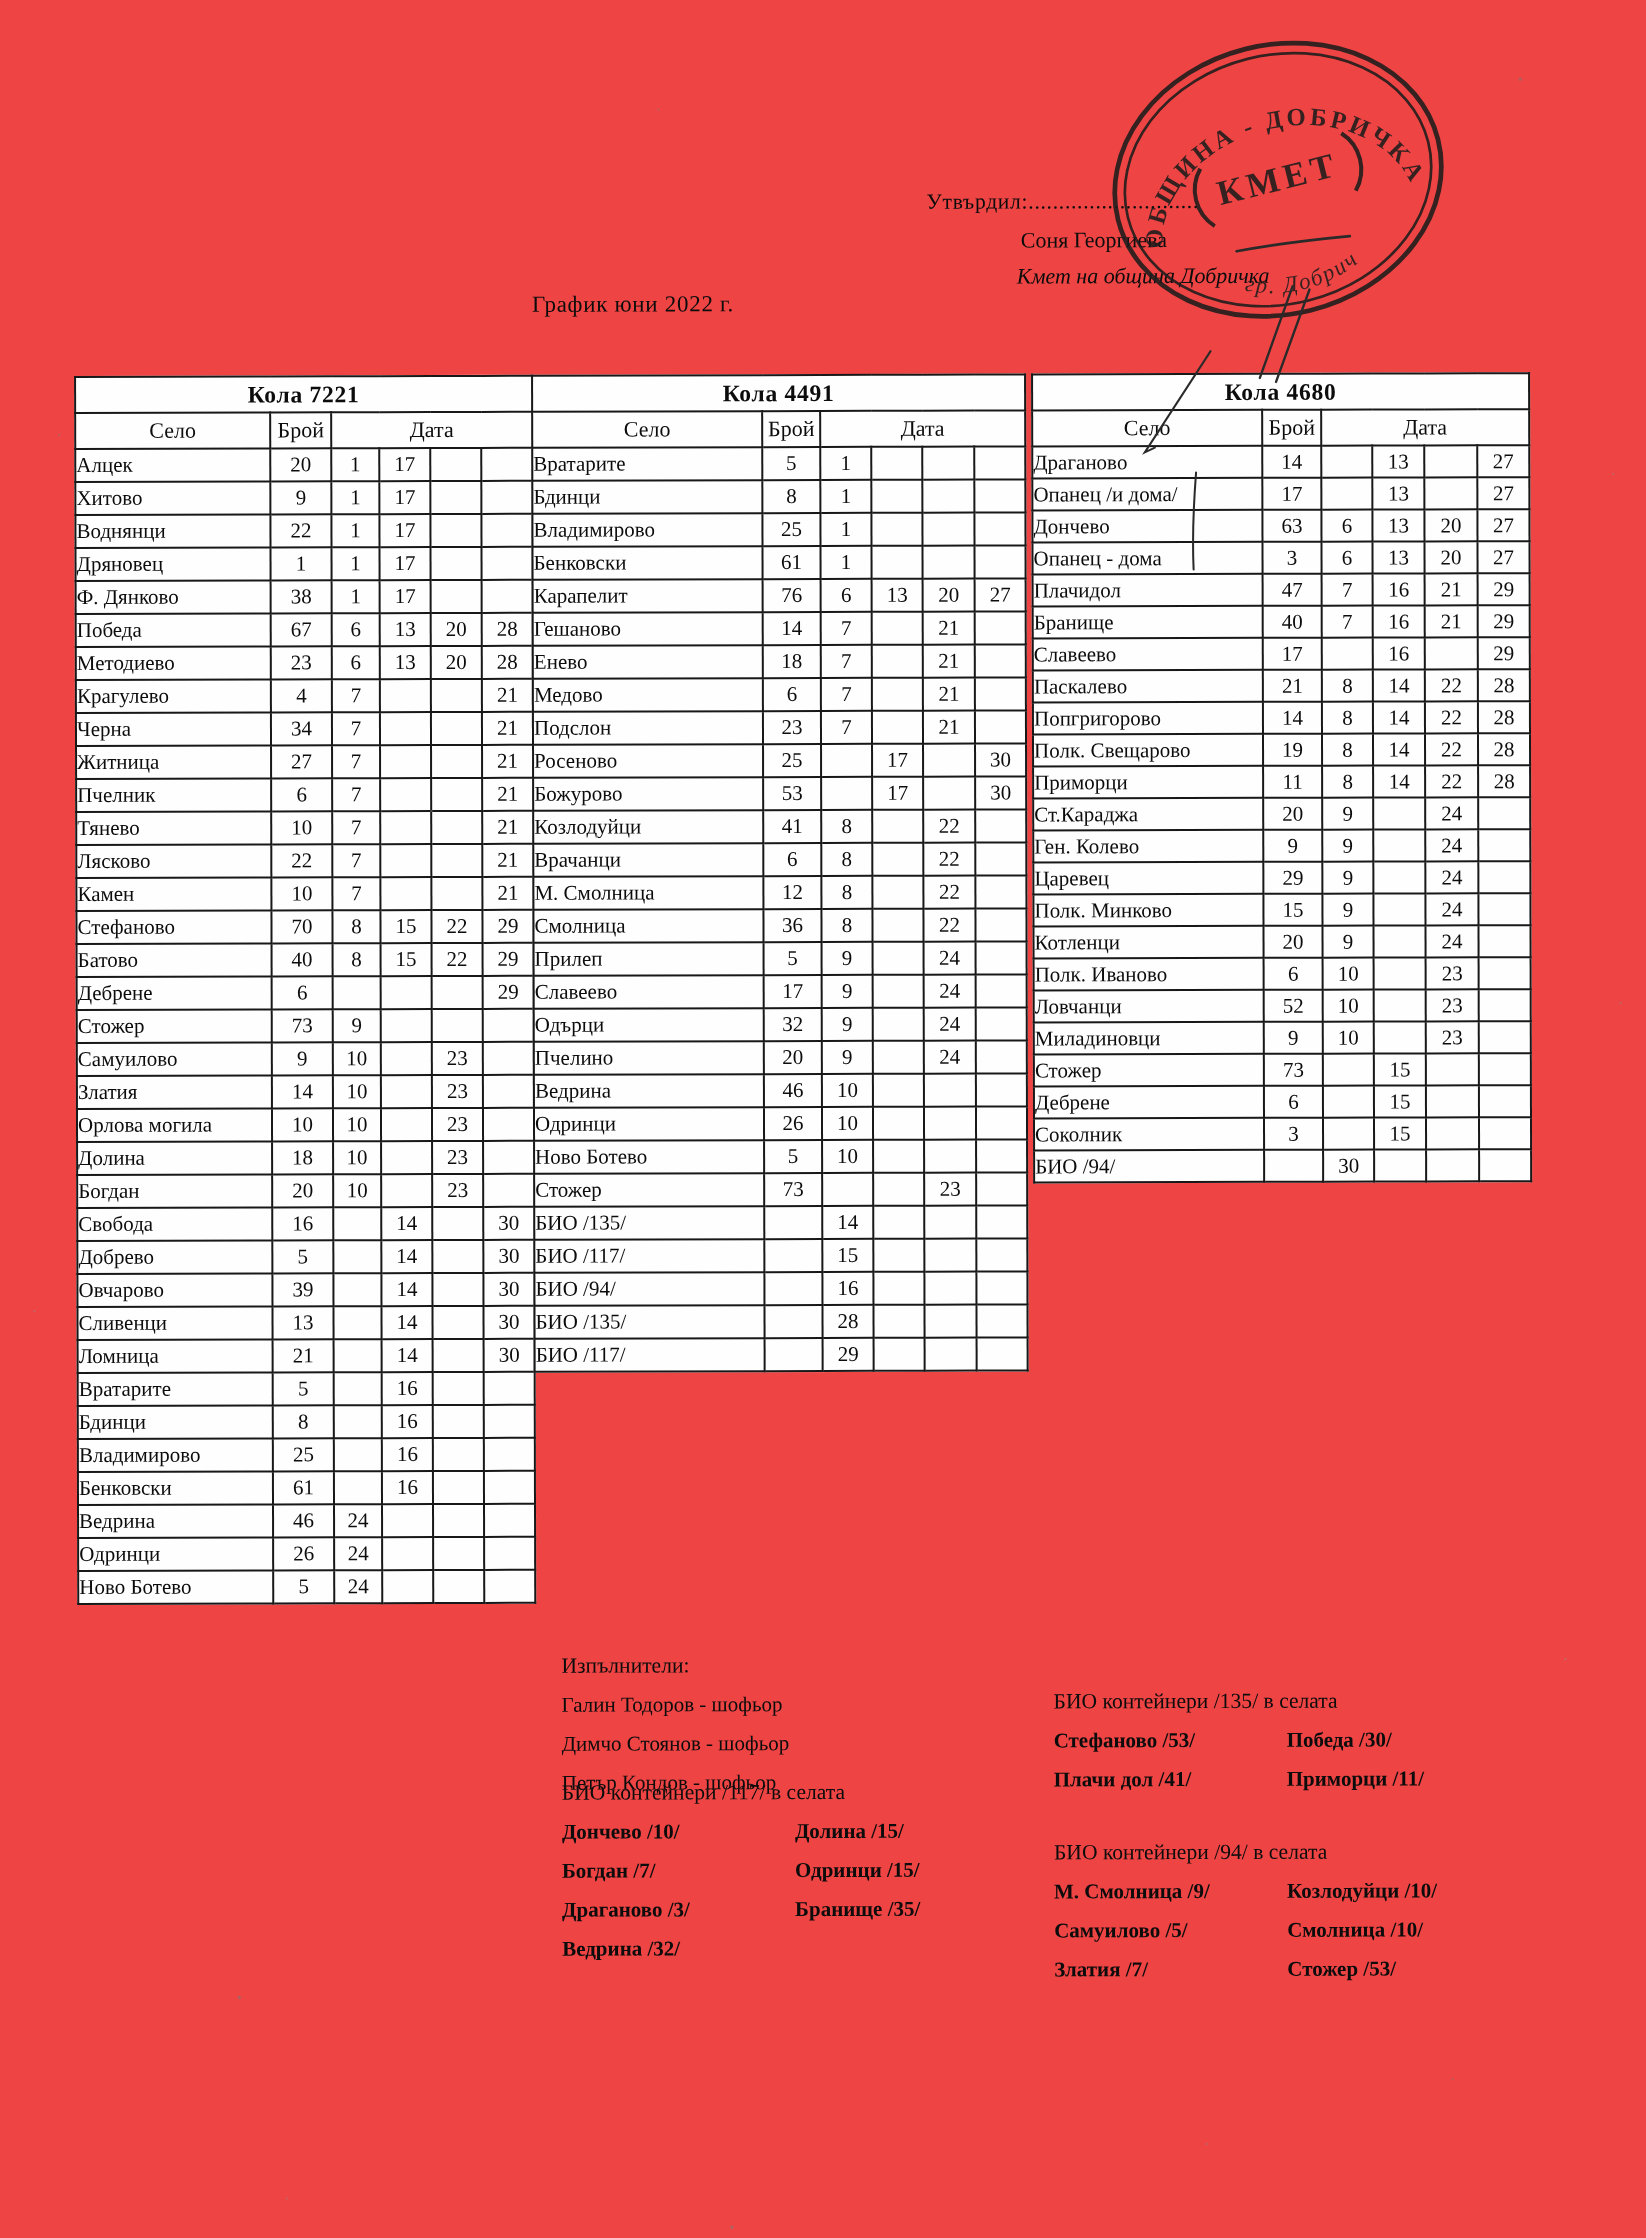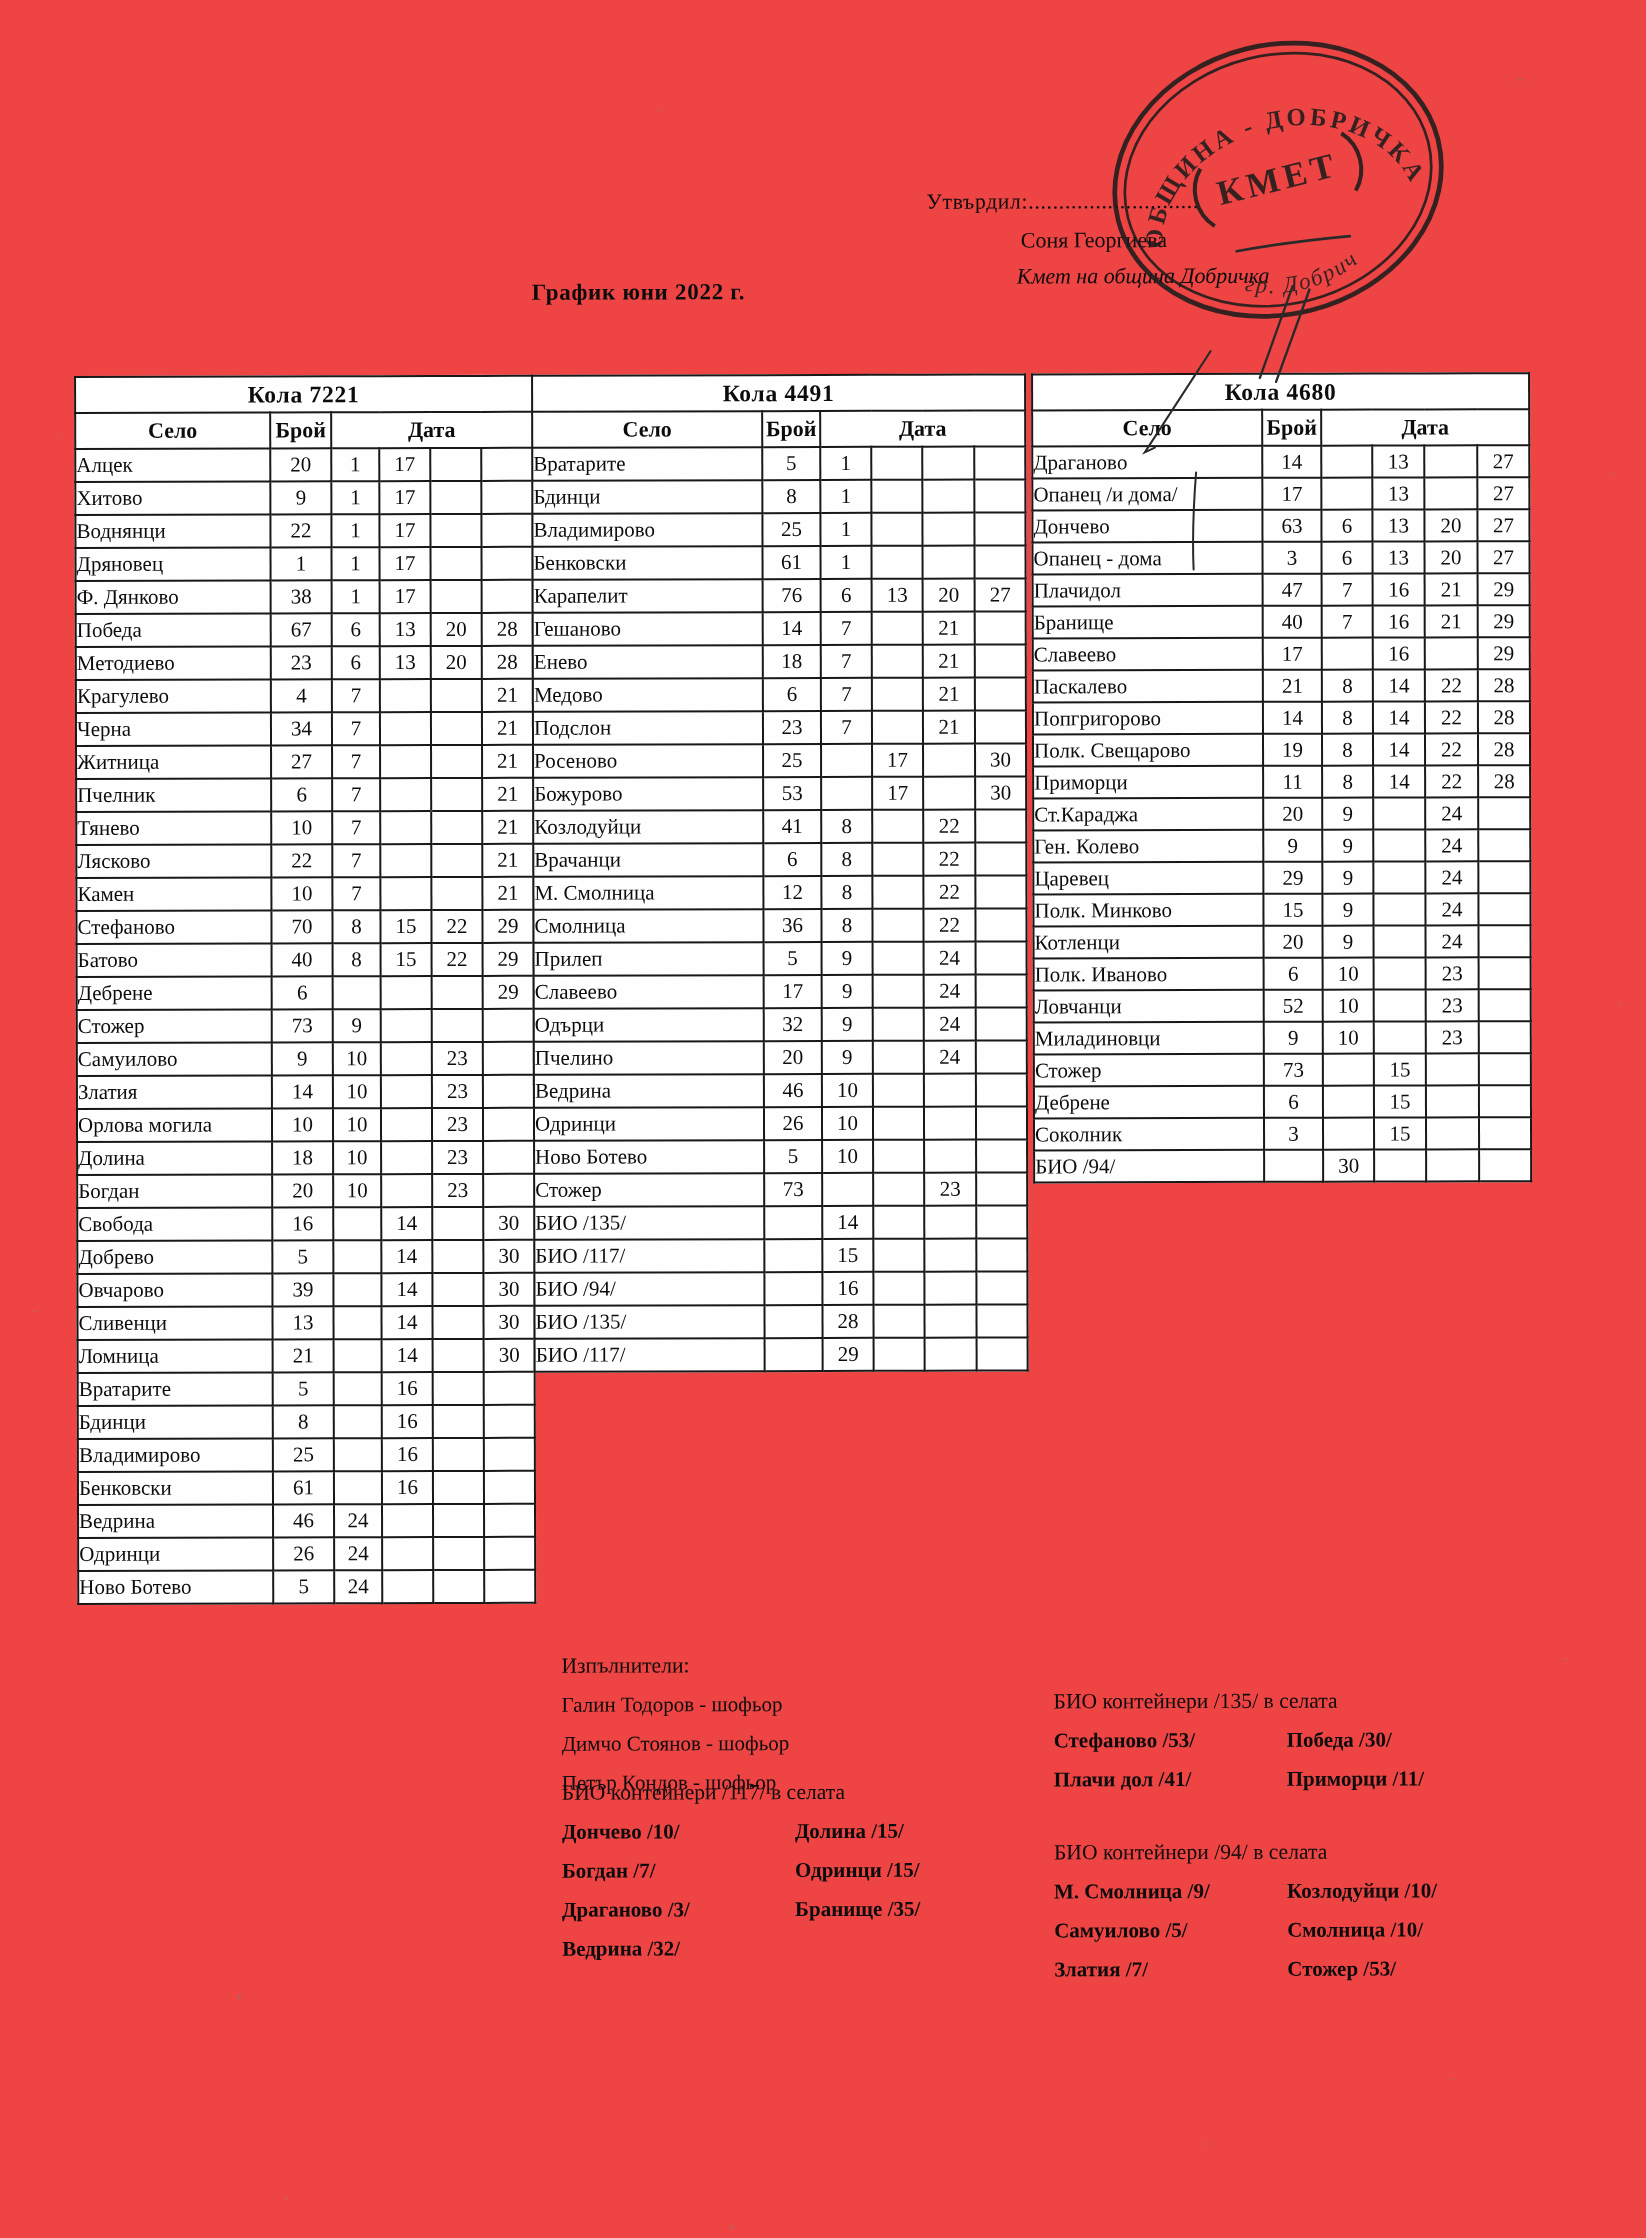--- a/index.html
+++ b/index.html
@@ -3,30 +3,30 @@
 <meta charset="utf-8">
 <style>
   html,body{margin:0;padding:0;background:#d9d9d9;}
   .page{position:relative;width:1646px;height:2239px;background:#ef4444;overflow:hidden;
         font-family:"Liberation Serif",serif;color:#0c0c0c;}
   .sheet{position:absolute;inset:0;transform:rotate(-0.15deg);}
   
   .approve-label{position:absolute;left:929px;top:190px;font-size:21.6px;letter-spacing:0.7px;}
   .approver-name{position:absolute;left:1023px;top:228px;font-size:22px;}
   .approver-title{position:absolute;left:1019px;top:264px;font-size:22px;font-style:italic;}
-  .page-title{position:absolute;left:534px;top:279px;font-size:23px;font-weight:bold;letter-spacing:0.7px;text-align:center;}
+  .page-title{position:absolute;left:534px;top:291px;font-size:23px;font-weight:normal;letter-spacing:0.7px;text-align:center;}
   
   .thost{position:absolute;}
   .t1pos{left:76px;top:374px;}
   .t2pos{left:533px;top:374px;}
   .t3pos{left:1033px;top:374px;}
   table.sched{border-collapse:collapse;table-layout:fixed;background:#fefefe;}
   table.sched th,table.sched td{border:2px solid #181818;padding:0;overflow:hidden;white-space:nowrap;}
   th.kolo{height:34px;font-size:23.6px;font-weight:bold;text-align:center;letter-spacing:0.7px;}
-  tr.cols th{height:34px;font-size:22px;font-weight:bold;text-align:center;}
+  tr.cols th{height:34px;font-size:22px;font-weight:normal;text-align:center;}
   td.v{font-size:21px;text-align:left;padding-left:6px;}
   td.n{font-size:21px;text-align:center;}
   #t1{width:456px;} #t2{width:493px;} #t3{width:497px;}
   #t1 td{height:31px;} #t2 td{height:31px;} #t3 td{height:30px;}
   
   .exec{position:absolute;left:560px;top:1646px;}
   .exec .title,.bio .title{font-size:21.6px;height:39px;line-height:39px;}
   .exec div,.bio .col div{font-size:21px;height:39px;line-height:39px;}
   .bio{position:absolute;width:492px;}
   .bio135{left:1052px;top:1683px;}

